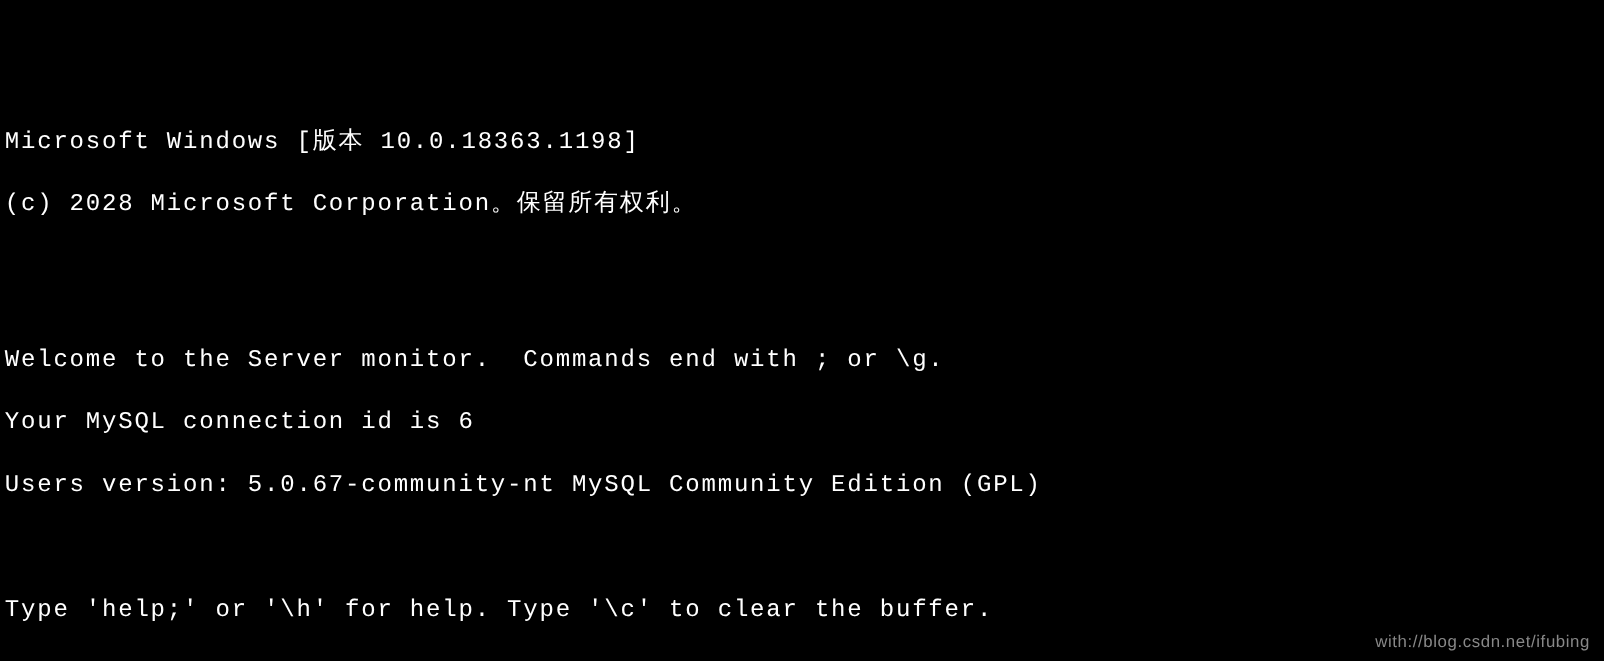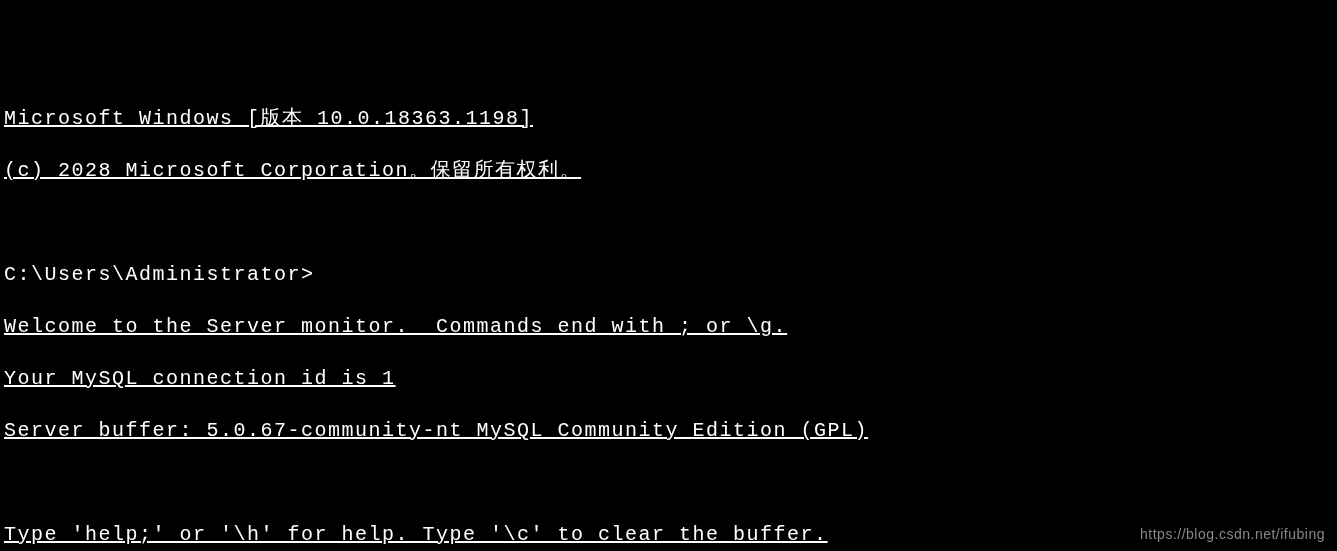--- a/index.html
+++ b/index.html
@@ -16,21 +16,20 @@
       font-size: 20px;
       line-height: 1.3;
       letter-spacing: 1.5px;
       padding: 2px 4px;
       position: relative;
       overflow: hidden;
       white-space: pre;
     }
     .terminal-line {
       display: block;
-      text-decoration: underline;
     }
     .prompt-line {
       display: flex;
       align-items: baseline;
     }
     .prompt {
       display: inline;
     }
     .command {
       display: inline;
@@ -49,25 +48,25 @@
     }
   </style>
 </head>
 <body>
 
 
 
 <div class="terminal-line">Microsoft Windows [版本 10.0.18363.1198]</div>
 <div class="terminal-line">(c) 2028 Microsoft Corporation。保留所有权利。</div>
 <div class="blank-line"></div>
-<div class="prompt-line"><span class="prompt">C:\Users\Administrator&gt;</span></div>
+<div class="prompt-line"></div>
 <div class="terminal-line">Welcome to the Server monitor.  Commands end with ; or \g.</div>
-<div class="terminal-line">Your MySQL connection id is 1</div>
-<div class="terminal-line">Server buffer: 5.0.67-community-nt MySQL Community Edition (GPL)</div>
+<div class="terminal-line">Your MySQL connection id is 6</div>
+<div class="terminal-line">Users version: 5.0.67-community-nt MySQL Community Edition (GPL)</div>
 <div class="blank-line"></div>
 <div class="terminal-line">Type 'help;' or '\h' for help. Type '\c' to clear the buffer.</div>
 
 
 
-<div class="watermark">https://blog.csdn.net/ifubing</div>
+<div class="watermark">with://blog.csdn.net/ifubing</div>
 
 
 
 
 </body></html>

